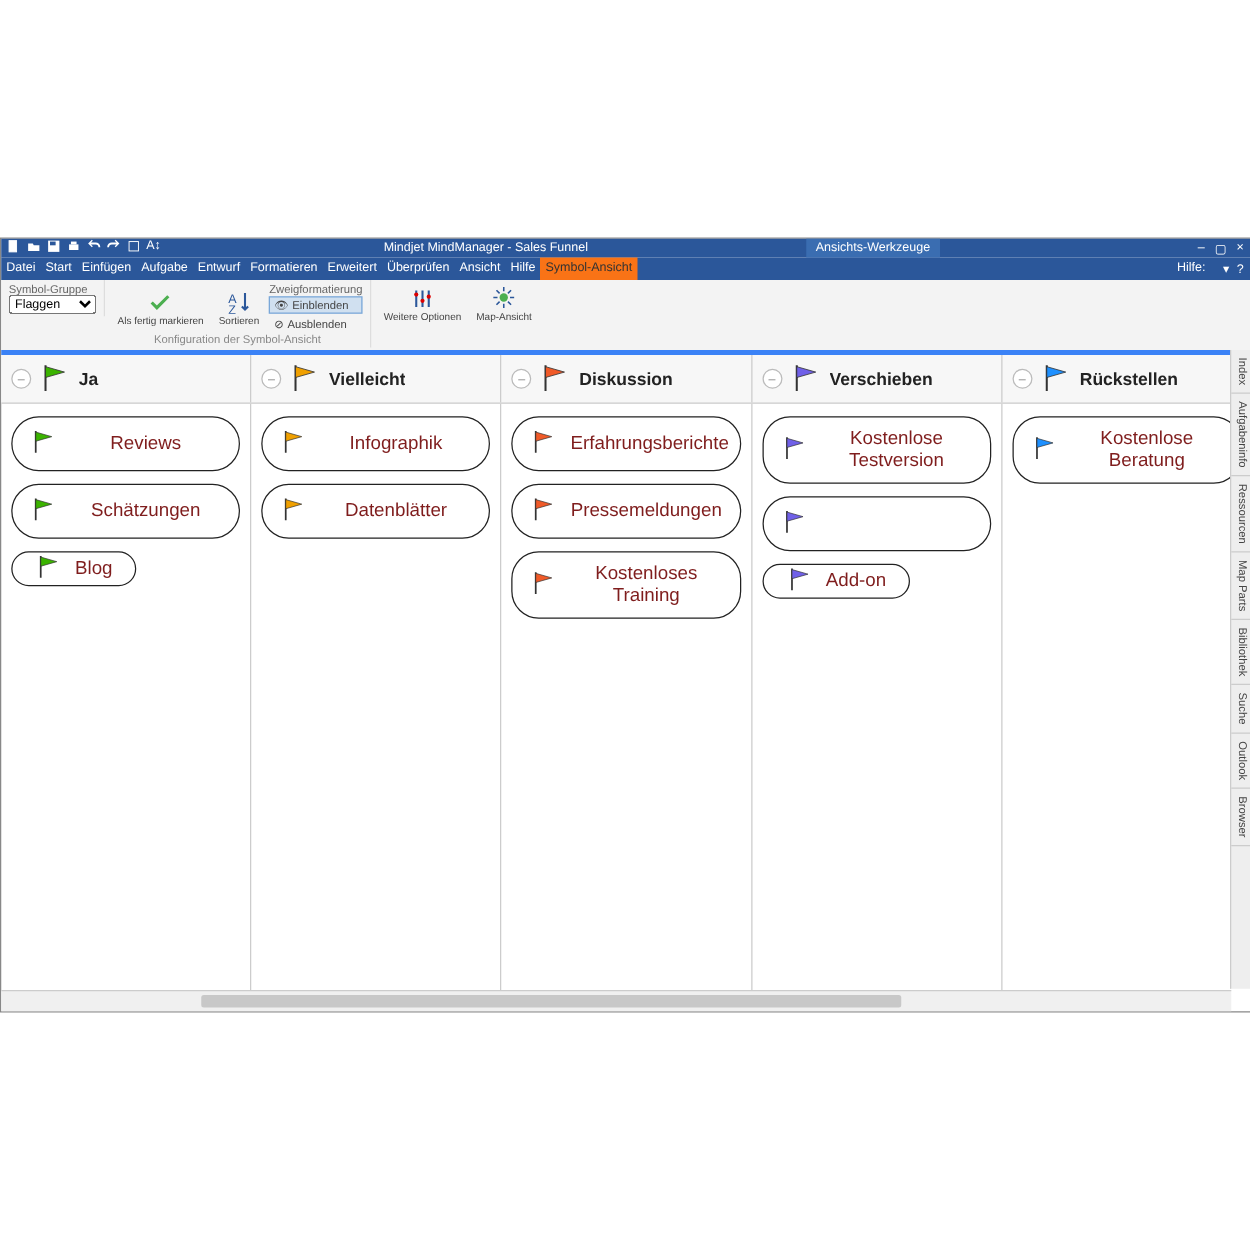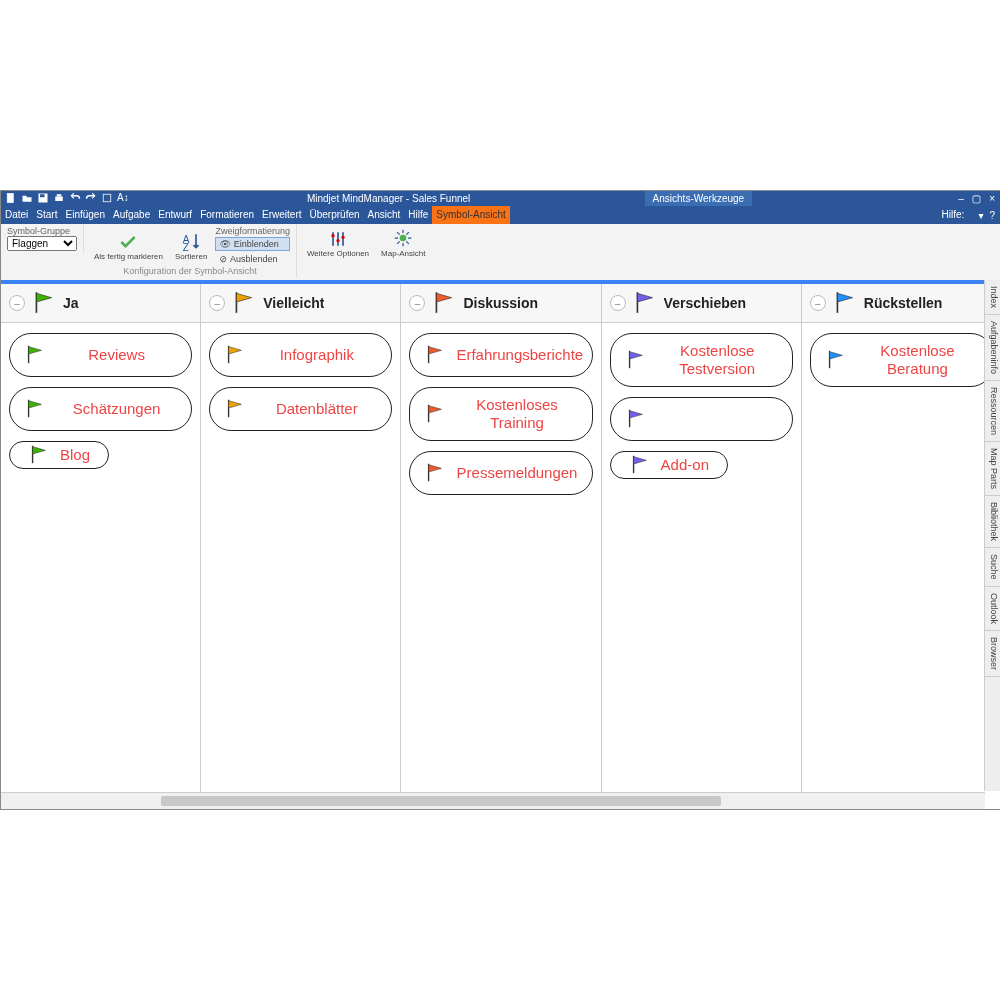--- a/index.html
+++ b/index.html
@@ -25,21 +25,21 @@
 .rgroup .smallbtn{display:flex;align-items:center;gap:3px;padding:1px 3px;border:1px solid transparent;font-size:9px;cursor:pointer}
 .rgroup .smallbtn.pressed{background:#d0e0f0;border:1px solid #7aa7d8}
 .lanes-header{height:38px;display:flex;border-bottom:1px solid #ccc;background:#f7f7f7}
 .lane-h{flex:1;display:flex;align-items:center;gap:6px;padding:0 8px;border-right:1px solid #ccc;min-width:0}
 .lane-h:last-child{border-right:none}
 .lane-h .collapse{width:14px;height:14px;border-radius:50%;border:1px solid #bbb;background:#fff;display:flex;align-items:center;justify-content:center;font-size:10px;color:#888;cursor:pointer;flex:none}
 .lane-h .title{font-size:14px;font-weight:700;color:#222;white-space:nowrap;overflow:hidden;text-overflow:ellipsis}
 .lanes-body{display:flex;height:470px;flex:1}
 .lane{flex:1;border-right:1px solid #ccc;padding:10px 8px;display:flex;flex-direction:column;gap:10px;min-width:0}
 .lane:last-child{border-right:none}
-.card{border:1.5px solid #222;border-radius:22px;padding:8px 14px;display:flex;align-items:center;gap:10px;font-size:15px;color:#ef4444;background:#fff;cursor:pointer;min-height:26px}
+.card{border:1.5px solid #222;border-radius:22px;padding:8px 14px;display:flex;align-items:center;gap:10px;font-size:15px;color:#7f1d1d;background:#fff;cursor:pointer;min-height:26px}
 .card .txt{line-height:1.2;text-align:center;flex:1}
 .card.small{align-self:flex-start;padding:0 18px}
 .sidepanel{position:absolute;right:0;top:89px;width:16px;bottom:18px;background:#eee;border-left:1px solid #ccc;display:flex;flex-direction:column;font-size:9px;color:#444}
 .sidepanel .sp{writing-mode:vertical-rl;padding:6px 2px;border-bottom:1px solid #ccc;cursor:pointer;text-align:center}
 .hscroll{position:absolute;left:0;right:16px;bottom:0;height:16px;background:#f0f0f0;border-top:1px solid #ccc;display:flex;align-items:center}
 .hscroll .track{flex:1;position:relative;height:14px}
 .hscroll .thumb{position:absolute;left:160px;width:560px;height:10px;top:2px;background:#c8c8c8;border-radius:2px}
 .flag-svg{width:22px;height:22px}
 .flag-big{width:26px;height:26px}
 .menubar .winbtns{display:flex;gap:6px;padding:0 6px;align-items:center}
@@ -253,28 +253,28 @@
               <line x1="5" y1="3" x2="5" y2="22" stroke="#333" stroke-width="1.5"></line>
               <path d="M5 4 L19 8 L5 12 Z" fill="#f05a28" stroke="#333" stroke-width="0.6"></path>
             </svg></span>
           <span class="txt">Erfahrungsberichte</span>
         </div>
         <div class="card">
           <span><svg class="flag-svg" viewBox="0 0 24 24">
               <line x1="5" y1="3" x2="5" y2="22" stroke="#333" stroke-width="1.5"></line>
               <path d="M5 4 L19 8 L5 12 Z" fill="#f05a28" stroke="#333" stroke-width="0.6"></path>
             </svg></span>
+          <span class="txt">Pressemeldungen</span>
+        </div>
+        <div class="card">
+          <span><svg class="flag-svg" viewBox="0 0 24 24">
+              <line x1="5" y1="3" x2="5" y2="22" stroke="#333" stroke-width="1.5"></line>
+              <path d="M5 4 L19 8 L5 12 Z" fill="#f05a28" stroke="#333" stroke-width="0.6"></path>
+            </svg></span>
           <span class="txt">Kostenloses Training</span>
-        </div>
-        <div class="card">
-          <span><svg class="flag-svg" viewBox="0 0 24 24">
-              <line x1="5" y1="3" x2="5" y2="22" stroke="#333" stroke-width="1.5"></line>
-              <path d="M5 4 L19 8 L5 12 Z" fill="#f05a28" stroke="#333" stroke-width="0.6"></path>
-            </svg></span>
-          <span class="txt">Pressemeldungen</span>
         </div>
       </div>
       <div class="lane">
         <div class="card">
           <span><svg class="flag-svg" viewBox="0 0 24 24">
               <line x1="5" y1="3" x2="5" y2="22" stroke="#333" stroke-width="1.5"></line>
               <path d="M5 4 L19 8 L5 12 Z" fill="#7060e8" stroke="#333" stroke-width="0.6"></path>
             </svg></span>
           <span class="txt">Kostenlose Testversion</span>
         </div>

